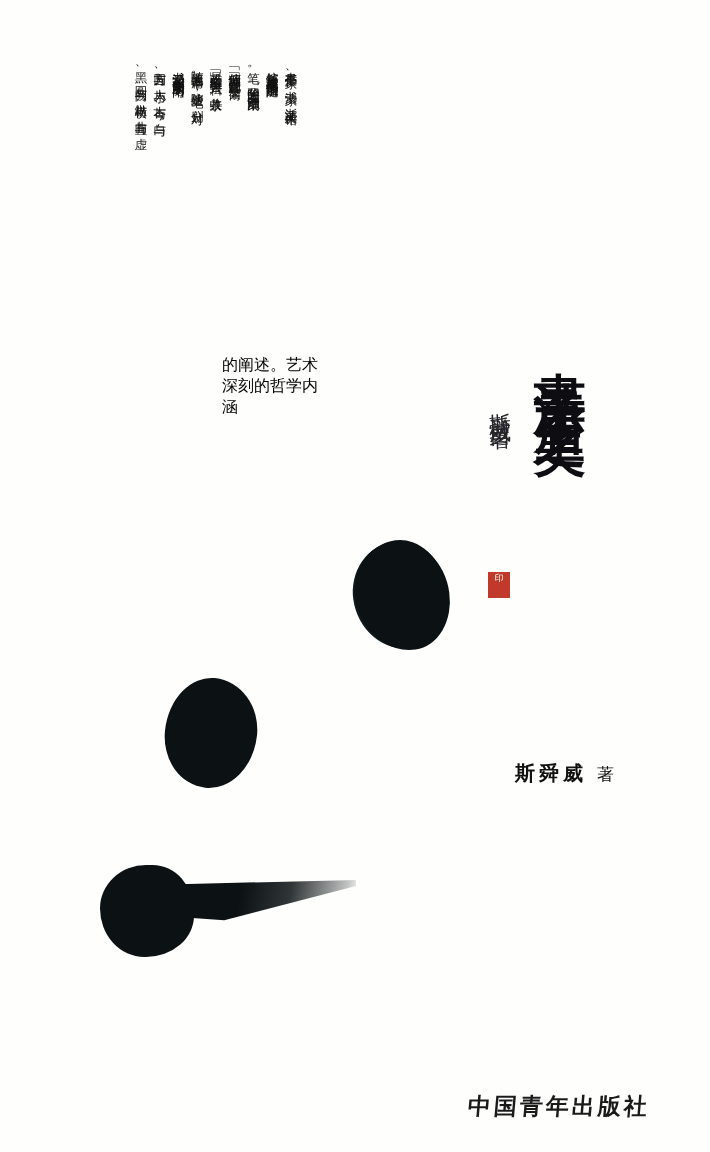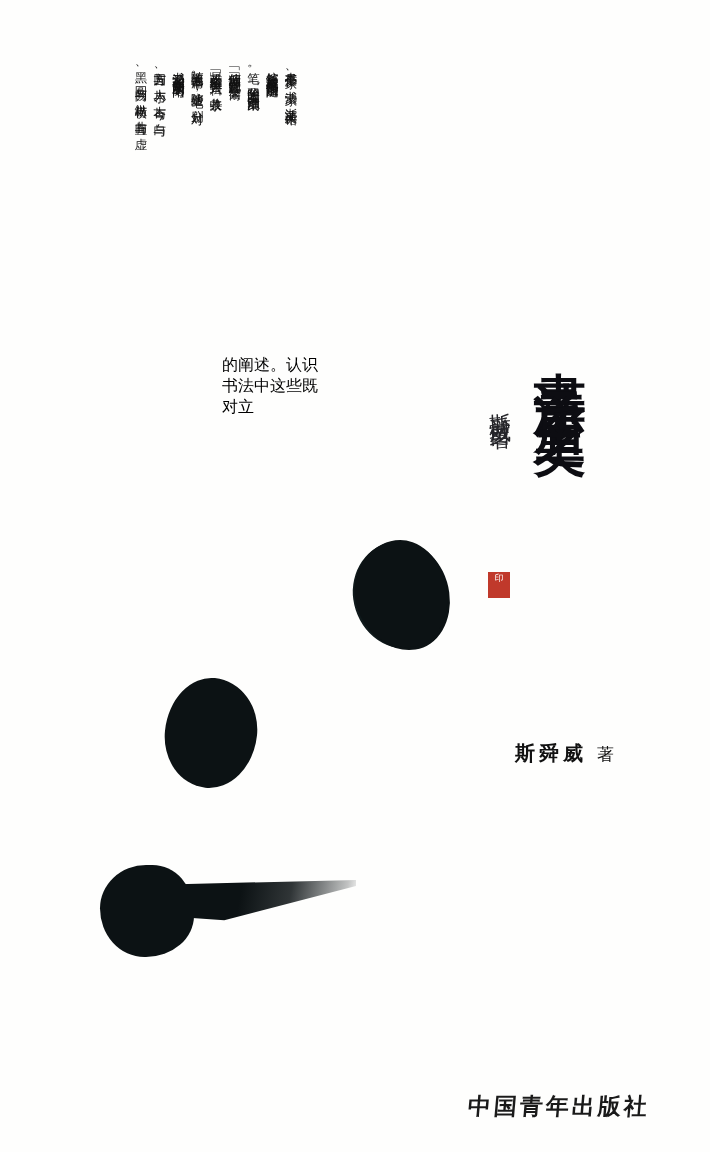--- a/index.html
+++ b/index.html
@@ -101,21 +101,21 @@
     text-align: center;
     letter-spacing: 0;
     padding: 1px;
     box-sizing: border-box;
     font-family: "DejaVu Serif", serif;
   }
 
   
   .author {
     position: absolute;
-    top: 740px;
+    top: 760px;
     right: 92px;
     font-family: "DejaVu Serif", "Liberation Serif", serif;
     font-size: 20px;
     letter-spacing: 4px;
     color: #111;
   }
   .author .name { font-weight: bold; }
   .author .suffix { margin-left: 10px; font-size: 17px; }
 
   
@@ -173,21 +173,21 @@
     <div class="col">笔。分「阴阳方圆」「清浊柔刚」</div>
     <div class="col">「俯仰动静」「骨肉肥瘦」「繁简</div>
     <div class="col">易难」「雅俗取舍」六辑，共收录</div>
     <div class="col">随笔五十四篇。这些随笔，分别对</div>
     <div class="col">书法学习和创作中涉及的阴与阳、</div>
     <div class="col">方与圆、大与小、古与今、白与</div>
     <div class="col">黑、圆与阙、纵与横、曲与直、虚</div>
   </div>
 
   <div class="blurb2">
-    <div class="col">的阐述。认识书法中这些既对立</div>
+    <div class="col">的阐述。艺术深刻的哲学内涵</div>
   </div>
 
   <div class="title-wrap">
     <div class="title-vertical">書法矛盾之美</div>
   </div>
 
   <div class="signature">斯舜威自署</div>
   <div class="seal">印</div>
 
   <div class="author">

